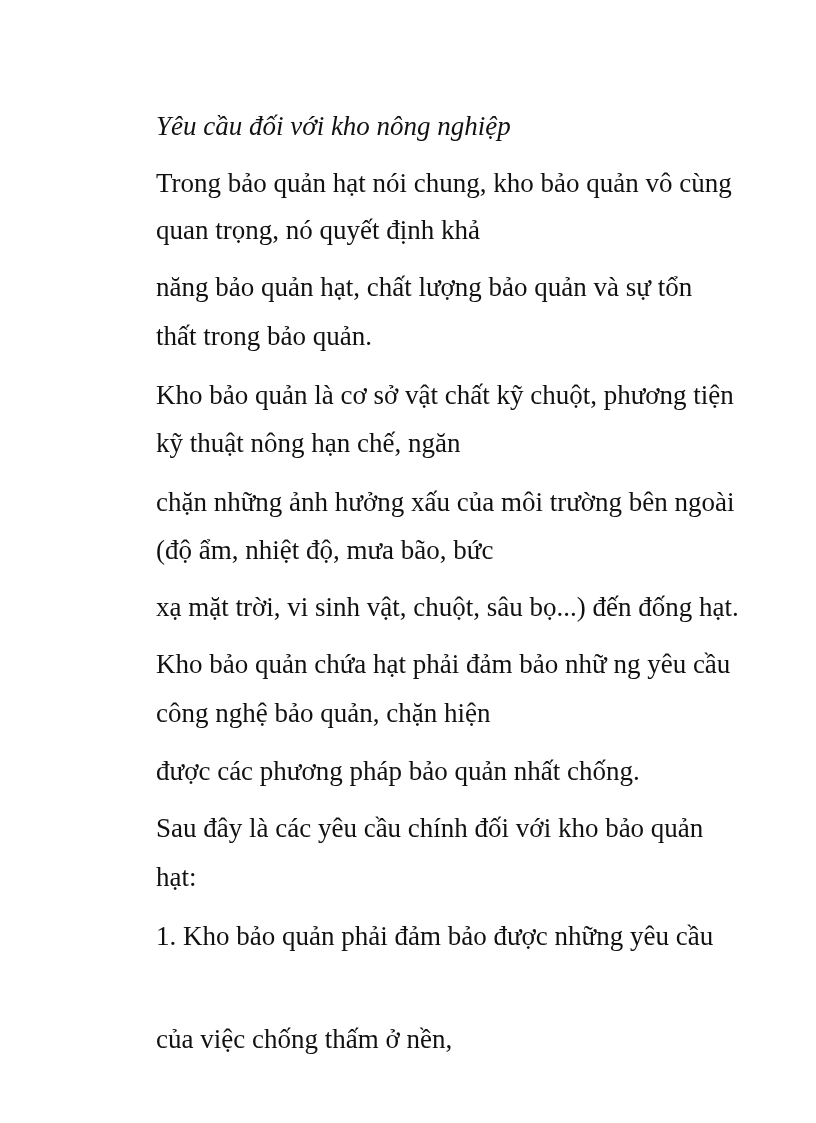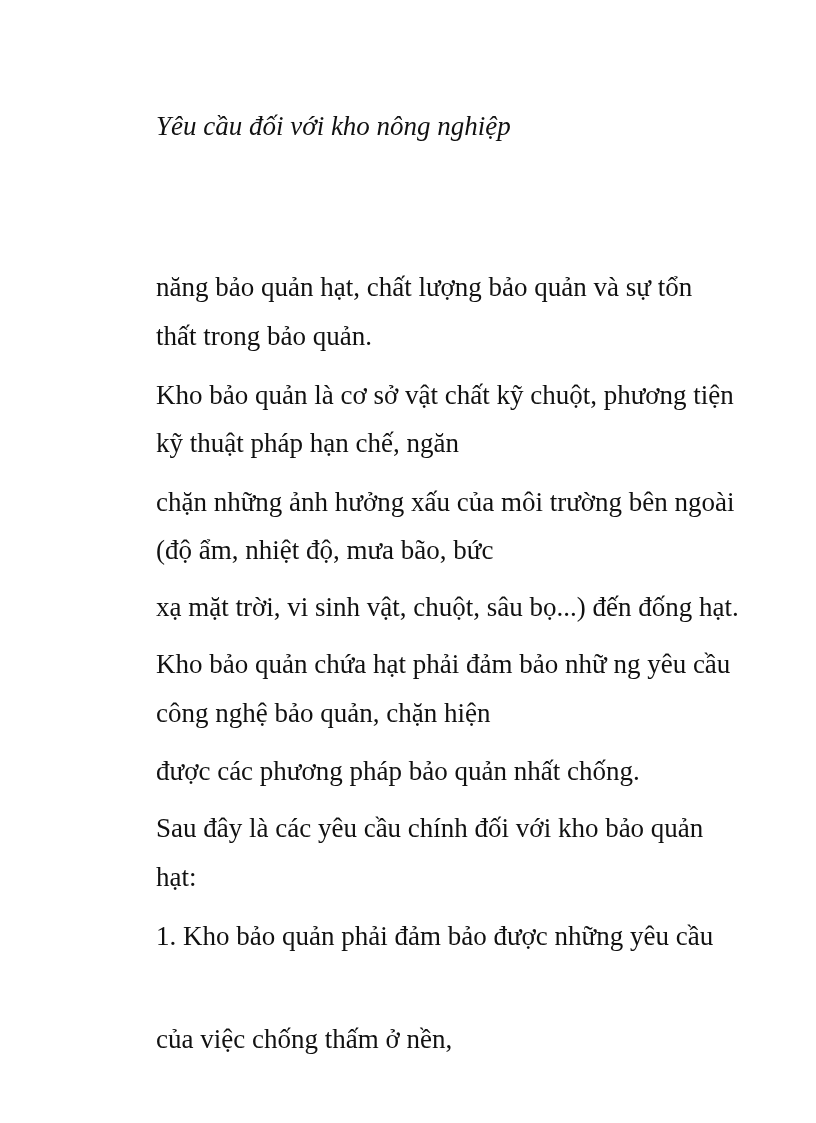--- a/index.html
+++ b/index.html
@@ -14,24 +14,26 @@
       white-space: nowrap;
       line-height: 1;
     }
     .title { font-style: italic; }
   </style>
 </head>
 <body>
 
 <div class="page">
   <div class="line title" style="top:113px">Yêu cầu đối với kho nông nghiệp</div>
+  <div class="line" style="top:170px">Trong bảo quản hạt nói chung, kho bảo quản vô cùng</div>
+  <div class="line" style="top:217px">quan trọng, nó quyết định khả</div>
   <div class="line" style="top:274px">năng bảo quản hạt, chất lượng bảo quản và sự tổn</div>
   <div class="line" style="top:323px">thất trong bảo quản.</div>
   <div class="line" style="top:382px">Kho bảo quản là cơ sở vật chất kỹ chuột, phương tiện</div>
-  <div class="line" style="top:430px">kỹ thuật pháp hạn chế, ngăn</div>
+  <div class="line" style="top:430px">kỹ thuật nông hạn chế, ngăn</div>
   <div class="line" style="top:489px">chặn những ảnh hưởng xấu của môi trường bên ngoài</div>
   <div class="line" style="top:537px">(độ ẩm, nhiệt độ, mưa bão, bức</div>
   <div class="line" style="top:594px">xạ mặt trời, vi sinh vật, chuột, sâu bọ...) đến đống hạt.</div>
   <div class="line" style="top:651px">Kho bảo quản chứa hạt phải đảm bảo nhữ ng yêu cầu</div>
   <div class="line" style="top:700px">công nghệ bảo quản, chặn hiện</div>
   <div class="line" style="top:758px">được các phương pháp bảo quản nhất chống.</div>
   <div class="line" style="top:815px">Sau đây là các yêu cầu chính đối với kho bảo quản</div>
   <div class="line" style="top:864px">hạt:</div>
   <div class="line" style="top:923px">1. Kho bảo quản phải đảm bảo được những yêu cầu</div>
   <div class="line" style="top:1026px">của việc chống thấm ở nền,</div>

